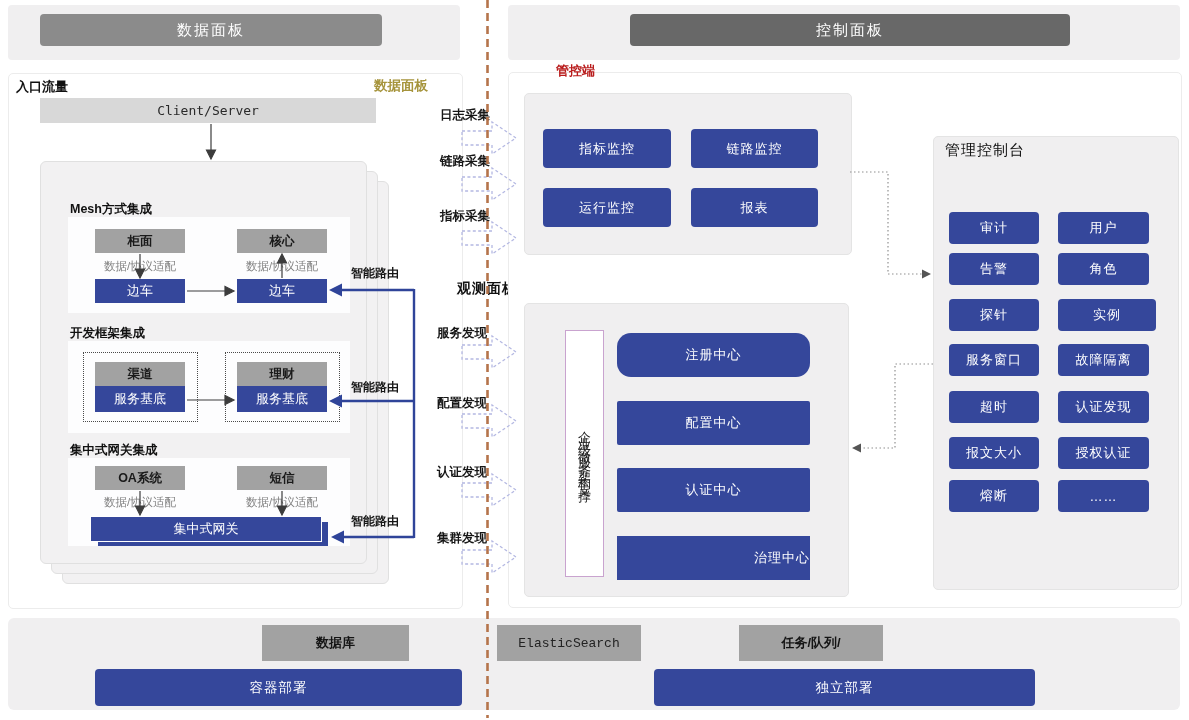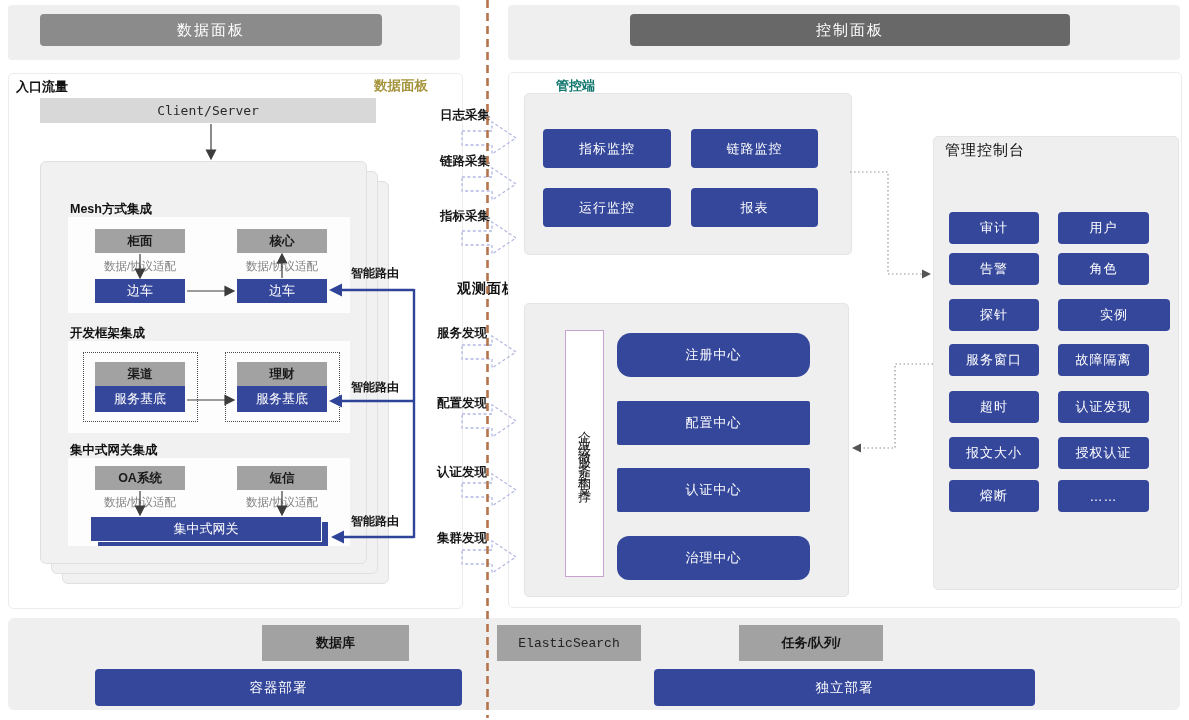--- a/index.html
+++ b/index.html
@@ -128,21 +128,21 @@
   <div class="flow-label" style="left:440px;top:107px;">日志采集</div>
   <div class="flow-label" style="left:440px;top:153px;">链路采集</div>
   <div class="flow-label" style="left:440px;top:208px;">指标采集</div>
   <div class="observe-title" style="left:457px;top:280px;">观测面板</div>
   <div class="flow-label" style="left:437px;top:325px;">服务发现</div>
   <div class="flow-label" style="left:437px;top:395px;">配置发现</div>
   <div class="flow-label" style="left:437px;top:464px;">认证发现</div>
   <div class="flow-label" style="left:437px;top:530px;">集群发现</div>
 
   <div class="card" style="left:508px;top:72px;width:672px;height:534px;"></div>
-  <div class="corner-label" style="left:556px;top:77px;color:#0f766e;">管控端</div>
+  <div class="corner-label" style="left:556px;top:62px;color:#b91c1c;">管控端</div>
 
   <div class="panel-gray" style="left:524px;top:93px;width:326px;height:160px;"></div>
   <div class="btn-blue" style="left:543px;top:129px;width:128px;height:39px;">
       <span>指标监控</span>
     </div>
   <div class="btn-blue" style="left:691px;top:129px;width:127px;height:39px;">
       <span>链路监控</span>
     </div>
   <div class="btn-blue" style="left:543px;top:188px;width:128px;height:39px;">
       <span>运行监控</span>
@@ -157,42 +157,42 @@
   </div>
   <div class="btn-blue" style="left:617px;top:333px;width:193px;height:44px;border-radius:14px;">
       <span>注册中心</span>
     </div>
   <div class="btn-blue" style="left:617px;top:401px;width:193px;height:44px;border-radius:2px;">
       <span>配置中心</span>
     </div>
   <div class="btn-blue" style="left:617px;top:468px;width:193px;height:44px;border-radius:2px;">
       <span>认证中心</span>
     </div>
-  <div class="btn-blue" style="left:617px;top:536px;width:193px;height:44px;border-radius:12px;">
+  <div class="btn-blue" style="left:617px;top:536px;width:193px;height:44px;border-radius:0;justify-content:flex-end;">
       <span>治理中心</span>
     </div>
 
   <div class="panel-gray" style="left:933px;top:136px;width:244px;height:452px;"></div>
   <div class="console-title" style="left:945px;top:141px;">管理控制台</div>
   <div class="btn-blue" style="left:949px;top:212px;width:90px;height:32px;">
       <span>审计</span>
     </div>
   <div class="btn-blue" style="left:1058px;top:212px;width:91px;height:32px;">
       <span>用户</span>
     </div>
   <div class="btn-blue" style="left:949px;top:253px;width:90px;height:32px;">
       <span>告警</span>
     </div>
   <div class="btn-blue" style="left:1058px;top:253px;width:91px;height:32px;">
       <span>角色</span>
     </div>
   <div class="btn-blue" style="left:949px;top:299px;width:90px;height:32px;">
       <span>探针</span>
     </div>
-  <div class="btn-blue" style="left:1058px;top:299px;width:112px;height:32px;">
+  <div class="btn-blue" style="left:1058px;top:299px;width:98px;height:32px;">
       <span>实例</span>
     </div>
   <div class="btn-blue" style="left:949px;top:344px;width:90px;height:32px;">
       <span>服务窗口</span>
     </div>
   <div class="btn-blue" style="left:1058px;top:344px;width:91px;height:32px;">
       <span>故障隔离</span>
     </div>
   <div class="btn-blue" style="left:949px;top:391px;width:90px;height:32px;">
       <span>超时</span>

